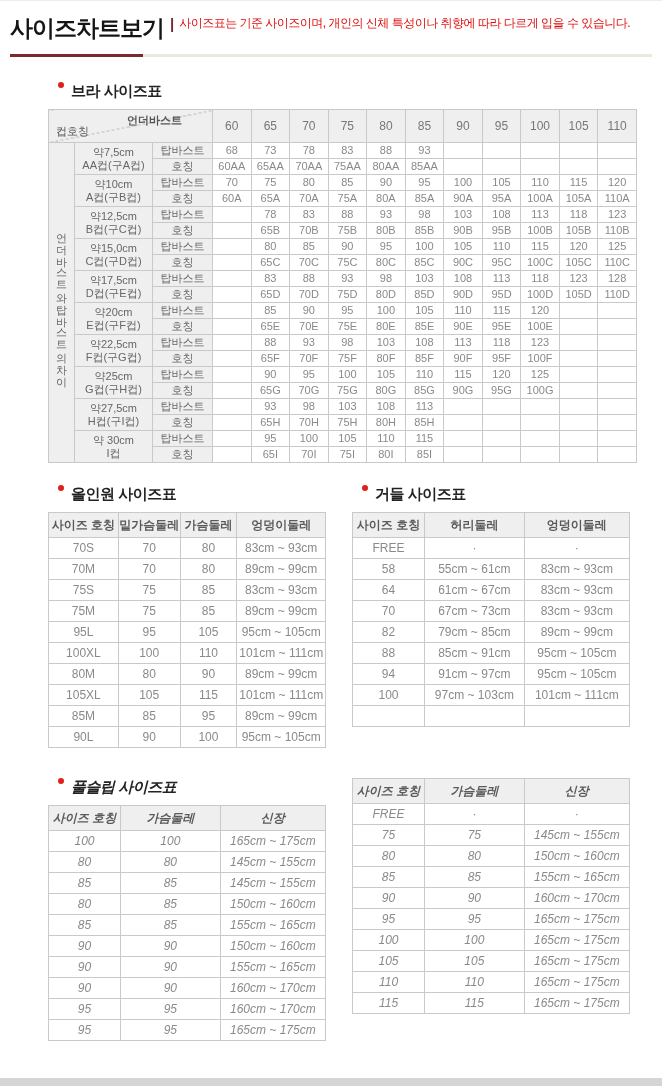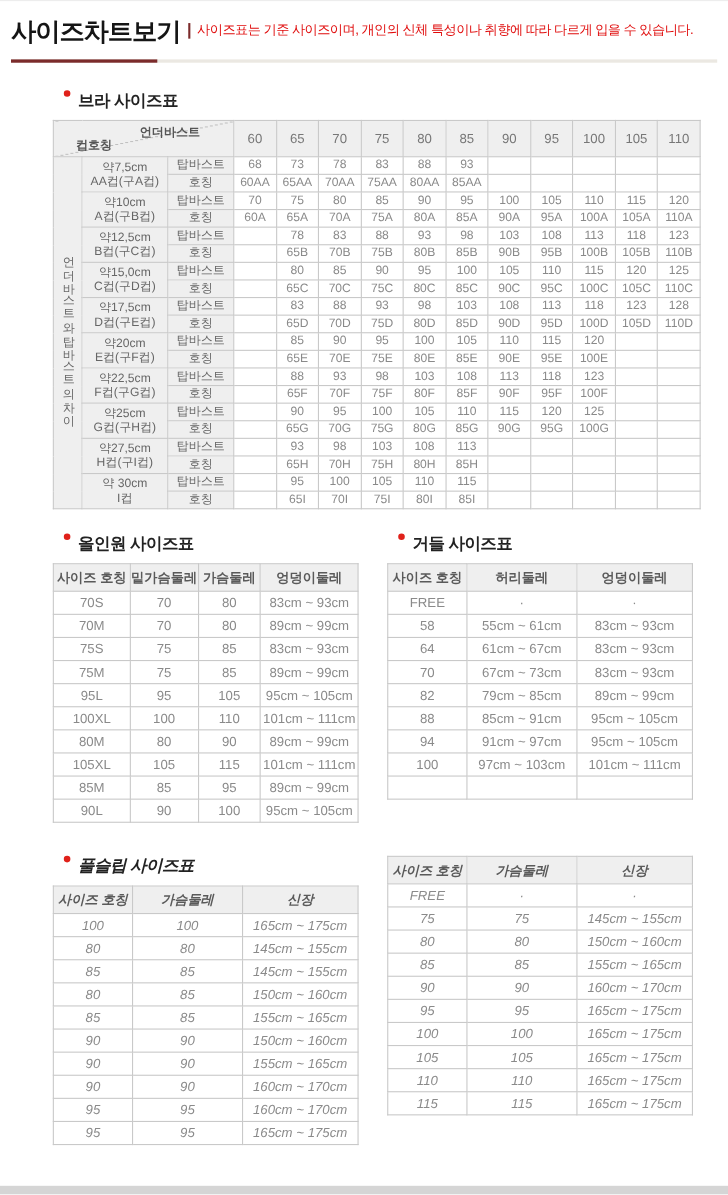--- a/index.html
+++ b/index.html
@@ -13,42 +13,42 @@
   }
   *{box-sizing:border-box;}
   html,body{margin:0;padding:0;}
   body{
     width:662px;height:1086px;position:relative;overflow:hidden;
     background:#ffffff;
     font-family:"Liberation Sans","DejaVu Sans",sans-serif;
     border-top:1px solid #ededed;
   }
   
-  .header{margin:14px 10px 0 10px;display:flex;align-items:center;}
+  .header{margin:14px 10px 0 10px;display:flex;align-items:flex-start;}
   .page-title{font-size:23px;font-weight:bold;color:#151515;margin:0;letter-spacing:-1px;line-height:26px;}
   .note-divider{color:var(--rule-maroon);font-weight:bold;font-size:15px;margin:0 5px 1px 6px;}
   .page-note{color:var(--note-red);font-size:12px;margin-bottom:2px;letter-spacing:-0.5px;}
   .rule{margin:13px 10px 0 10px;position:relative;height:3px;background:#ebe8e2;}
   .rule-accent{position:absolute;left:0;top:0;width:133px;height:3px;background:var(--rule-maroon);}
   
   .sec-title{display:flex;align-items:flex-start;font-size:15px;font-weight:bold;color:#222;margin:0 0 8px 10px;letter-spacing:-0.5px;}
   .bullet{width:6px;height:6px;border:3px solid var(--accent-red);border-radius:50%;background:#fff;margin-right:7px;flex:none;}
   
   .bra-section{margin:25px 0 0 48px;width:589px;}
   table{border-collapse:collapse;table-layout:fixed;}
   th,td{border:1px solid var(--border);text-align:center;padding:0;overflow:hidden;white-space:nowrap;}
   .bra{width:589px;font-size:11px;}
   .bra thead th{height:33px;background:var(--cellbg);color:#777;font-weight:normal;font-size:12px;}
   .bra th.diag{
     position:relative;font-size:11px;
     background-color:var(--cellbg);
     background-image:linear-gradient(to bottom right,rgba(0,0,0,0) 49.5%,#bdbdbd 49.5%,#bdbdbd 50.5%,rgba(0,0,0,0) 50.5%);
   }
   .diag-top{position:absolute;top:3px;right:30px;font-weight:bold;color:#555;}
-  .diag-bottom{position:absolute;bottom:3px;left:20px;font-weight:bold;color:#555;margin-top:20px;}
+  .diag-bottom{position:absolute;bottom:3px;left:7px;font-weight:normal;color:#555;margin-top:20px;}
   .bra td{height:15px;line-height:15px;color:var(--celltext);}
   .bra td.side{
     background:var(--cellbg);color:#666;
     writing-mode:vertical-rl;text-orientation:upright;
     letter-spacing:1px;padding:8px 0;line-height:26px;font-size:11px;
   }
   .bra td.cuplabel{background:var(--cellbg);color:#666;line-height:13px;}
   .bra td.rowhead{background:var(--cellbg);color:#666;}
   
   .grid{display:flex;justify-content:space-between;margin-left:48px;width:582px;}

